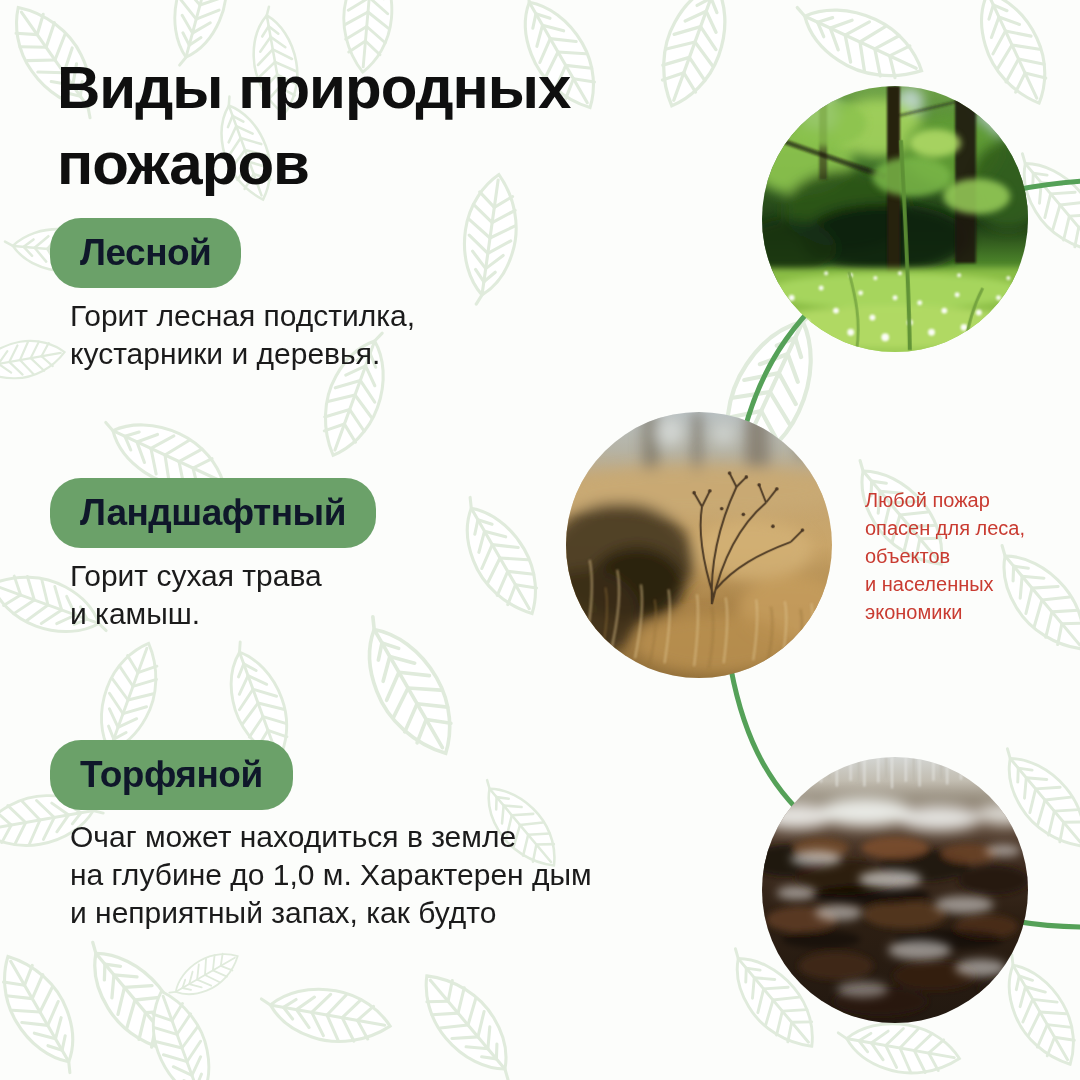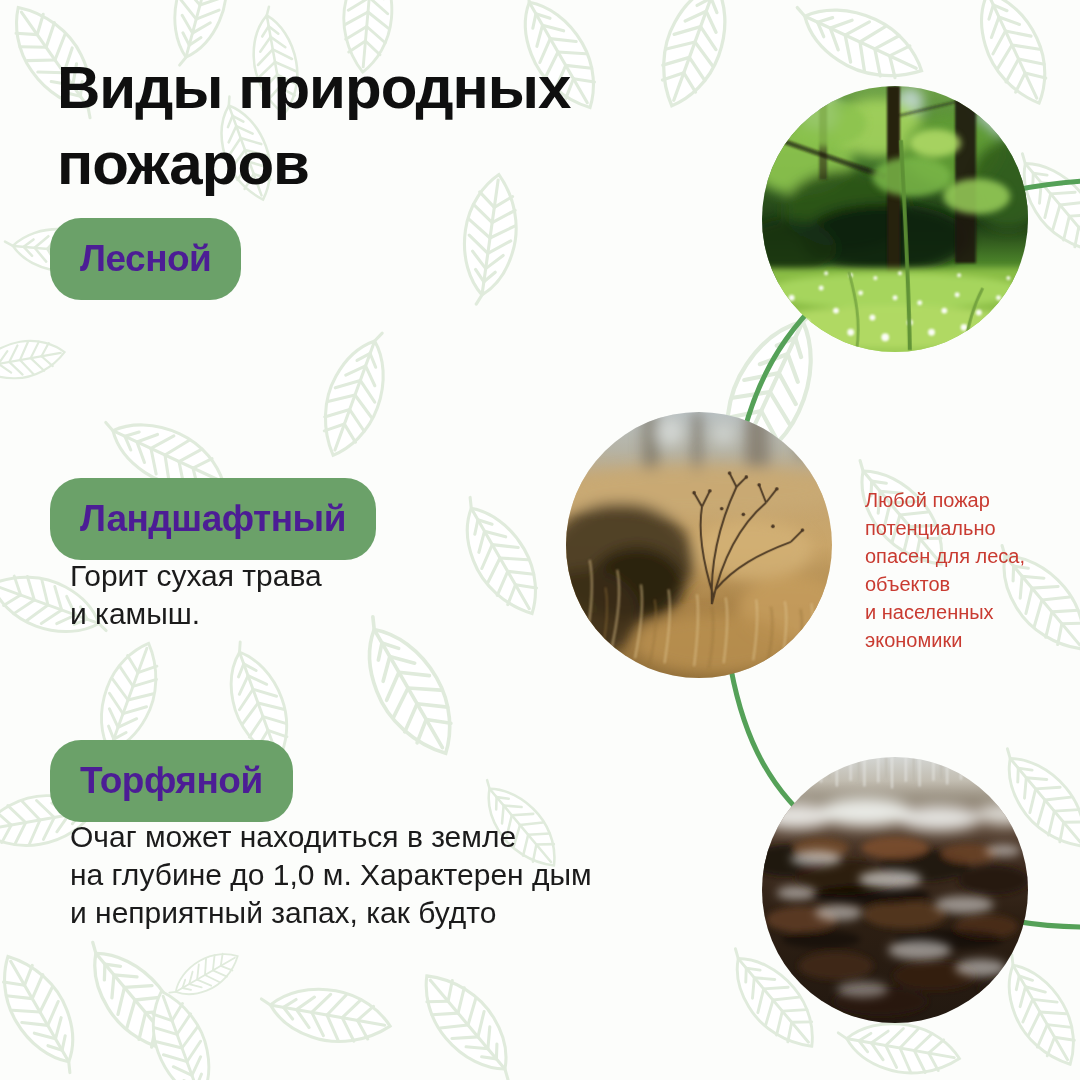--- a/index.html
+++ b/index.html
@@ -19,22 +19,22 @@
   #leafbg,#connector{position:absolute;left:0;top:0;width:1080px;height:1080px;}
   #leafbg{z-index:0;}
   #connector{z-index:1;}
   .title{
     position:absolute;left:57px;top:50px;z-index:3;
     font-size:60px;line-height:76px;font-weight:700;letter-spacing:-1px;
     color:#0f0f0f;
   }
   .badge{
     position:absolute;left:50px;z-index:3;
-    height:62px;line-height:62px;padding:10px 30px;border-radius:31px;
-    background:var(--badge);color:#4c1d95;
+    height:62px;line-height:62px;padding:4px 30px;border-radius:31px;
+    background:var(--badge);color:#0f172a;
     font-size:37px;font-weight:700;letter-spacing:-0.5px;
     display:inline-block;white-space:nowrap;
   }
   #badge-1{top:218px;}
   #badge-2{top:478px;}
   #badge-3{top:740px;}
   .desc{
     position:absolute;left:70px;z-index:3;
     font-size:30px;line-height:38px;color:var(--text);
   }
@@ -112,37 +112,40 @@
   <svg id="connector" viewBox="0 0 1080 1080" aria-hidden="true">
     <path d="M 1084 181 C 1000 187 935 206 865 260 C 798 312 762 362 744 432 C 724 507 713 586 731 669 C 745 743 772 792 822 832 C 882 880 962 926 1084 927" fill="none" stroke="#55a158" stroke-width="5"></path>
   </svg>
 
   <h1 class="title" style="margin:0;">
     <span style="display:block">Виды природных</span>
     <span style="display:block">пожаров</span>
   </h1>
 
   <div class="badge" id="badge-1">Лесной</div>
+  <div class="desc" id="desc-1">
+    <span>Горит лесная подстилка,</span>
+    <span>кустарники и деревья.</span>
+  </div>
 
   <div class="badge" id="badge-2">Ландшафтный</div>
   <div class="desc" id="desc-2">
     <span>Горит сухая трава</span>
     <span>и камыш.</span>
   </div>
 
   <div class="badge" id="badge-3">Торфяной</div>
   <div class="desc" id="desc-3">
     <span>Очаг может находиться в земле</span>
     <span>на глубине до 1,0 м. Характерен дым</span>
     <span>и неприятный запах, как будто</span>
   </div>
 
   <div class="note">
     <span>Любой пожар</span>
-    <span>потенциально</span>
     <span>опасен для леса,</span>
     <span>объектов</span>
     <span>и населенных</span>
     <span>экономики</span>
   </div>
 
   <div class="photo" id="photo-forest">
     <svg viewBox="0 0 270 270" aria-hidden="true">
       <defs>
         <linearGradient id="fgrad" x1="0" y1="0" x2="0" y2="1">

